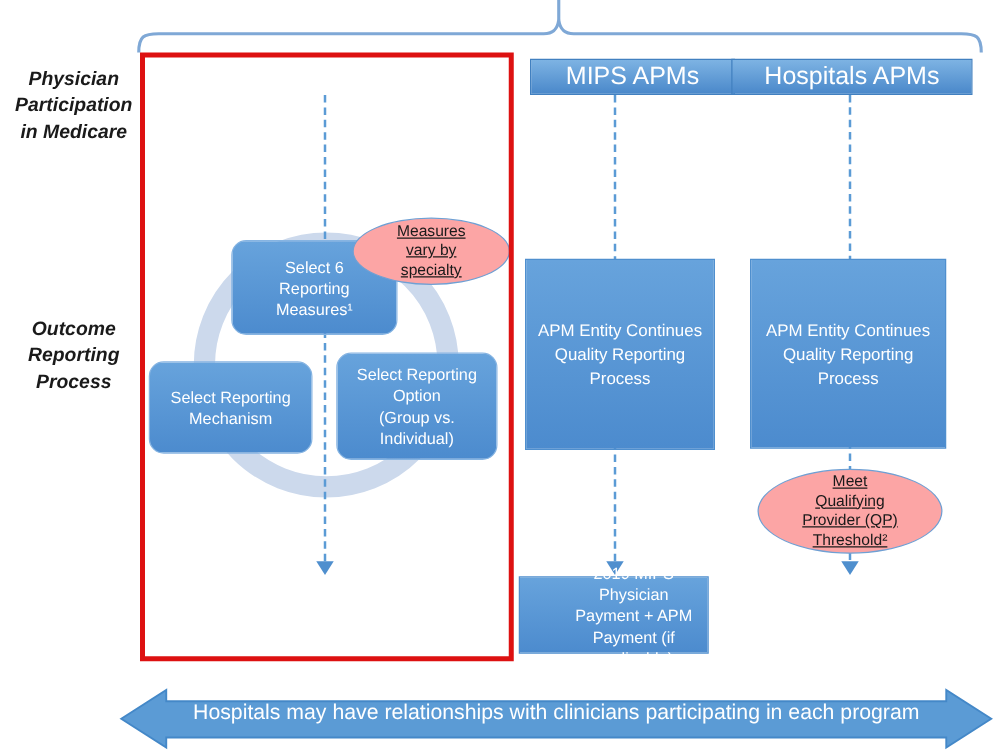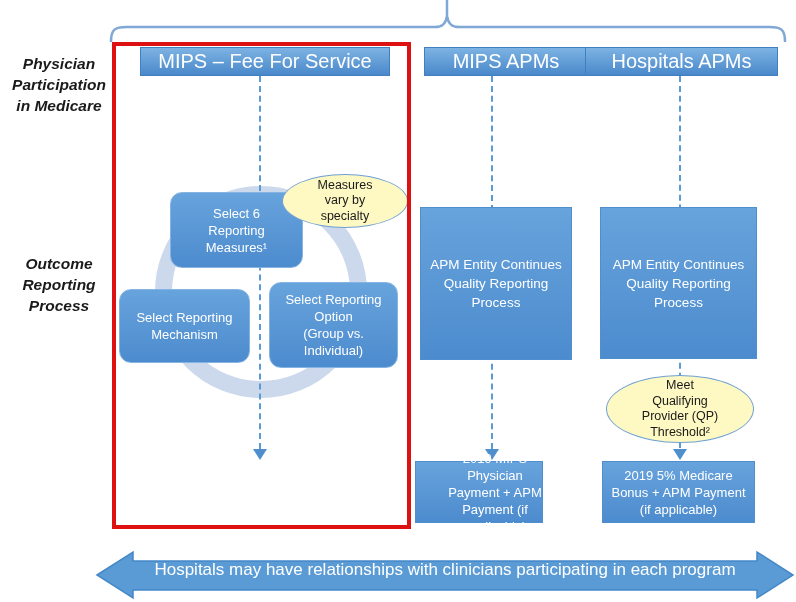--- a/index.html
+++ b/index.html
@@ -87,29 +87,30 @@
     justify-content: center;
     z-index: 3;
   }
   .rounded { border-radius: 12px; border: 1px solid #86b4e2; }
   .fs13  { font-size: 13px;   line-height: 17px; }
   .fs135 { font-size: 13.5px; line-height: 19px; }
 
   
   .oval {
     position: absolute;
-    background: #fef9c3;
+    background: #fca5a5;
     border: 1.5px solid #6fa0d4;
     border-radius: 50%;
     color: #1a1a1a;
     text-align: center;
     display: flex;
     align-items: center;
     justify-content: center;
     z-index: 5;
+    text-decoration: underline;
   }
   .fs125 { font-size: 12.5px; line-height: 15.5px; }
 
   
   .footerlabel {
     position: absolute;
     color: #ffffff;
     font-size: 17px;
     text-align: center;
     display: flex;
@@ -137,25 +138,24 @@
   <div class="ah" style="left:485px; top:449px;"></div>
   <div class="ah" style="left:673px; top:449px;"></div>
 
   <div class="rowlabel ml" style="left:6px; top:53px; width:106px;">Physician
 Participation
 in Medicare</div>
   <div class="rowlabel ml" style="left:6px; top:253px; width:106px;">Outcome
 Reporting
 Process</div>
 
-  <div class="hdr" style="left:140px; top:47px; width:250px;">MIPS – Fee For Service</div>
   <div class="hdr" style="left:424px; top:47px; width:164px;">MIPS APMs</div>
   <div class="hdr" style="left:585px; top:47px; width:193px;">Hospitals APMs</div>
 
-  <div class="bluebox rounded fs13 ml" style="left:170px; top:192px; width:133px; height:76px;">Select 6
+  <div class="bluebox rounded fs13 ml" style="left:185px; top:192px; width:133px; height:76px;">Select 6
 Reporting
 Measures¹</div>
   <div class="bluebox rounded fs13 ml" style="left:119px; top:289px; width:131px; height:74px;">Select Reporting
 Mechanism</div>
   <div class="bluebox rounded fs13 ml" style="left:269px; top:282px; width:129px; height:86px;">Select Reporting
 Option
 (Group vs.
 Individual)</div>
 
   <div class="oval fs125 ml" style="left:282px; top:174px; width:126px; height:54px;">Measures
@@ -167,26 +167,23 @@
 Process</div>
   <div class="bluebox fs135 ml" style="left:600px; top:207px; width:157px; height:152px;">APM Entity Continues
 Quality Reporting
 Process</div>
 
   <div class="oval fs125 ml" style="left:606px; top:375px; width:148px; height:68px;">Meet
 Qualifying
 Provider (QP)
 Threshold²</div>
 
-  <div class="bluebox fs13 ml" style="left:415px; top:461px; width:128px; height:62px;padding-left:32px;">2019 MIPS Physician
+  <div class="bluebox fs13 ml" style="left:415px; top:461px; width:152px; height:62px;padding-left:32px;">2019 MIPS Physician
 Payment + APM
 Payment (if applicable)</div>
-  <div class="bluebox fs13 ml" style="left:602px; top:461px; width:153px; height:62px;">2019 5% Medicare
-Bonus + APM Payment
-(if applicable)</div>
 
   <div class="redrect" style="left:112px; top:42px; width:299px; height:487px;"></div>
 
   <svg class="shape" style="left:95px; top:548px; z-index:7;" width="700" height="54" viewBox="0 0 700 54">
     <polygon points="2,27 38,4 38,13 662,13 662,4 698,27 662,50 662,42 38,42 38,50" fill="#5b9bd5" stroke="#4488c8" stroke-width="1.5"></polygon>
   </svg>
   <div class="footerlabel" style="left:95px; top:561px; width:700px; height:18px;">Hospitals may have relationships with clinicians participating in each program</div>
 
 </div>
 

